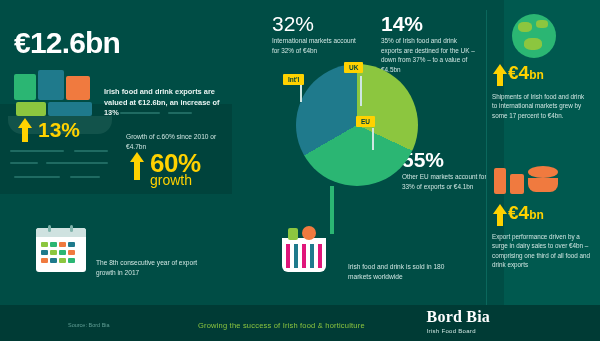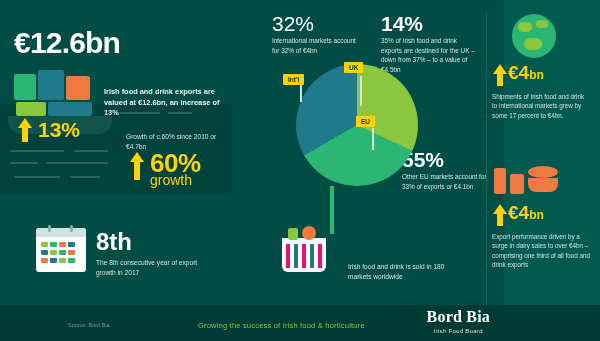--- a/index.html
+++ b/index.html
@@ -22,21 +22,21 @@
   .bottombar{
     position:absolute;left:0;bottom:0;width:600px;height:36px;background:#003b35;
   }
   .tagline{
     position:absolute;left:198px;bottom:11px;font-size:7.5px;color:#8cc63f;letter-spacing:.2px;
   }
   .source{
     position:absolute;left:68px;bottom:13px;font-size:5.5px;color:#5f9e95;
   }
   .logo{
-    position:absolute;right:14px;bottom:7px;text-align:center;line-height:1;
+    position:absolute;right:14px;bottom:7px;text-align:left;line-height:1;
   }
   .logo .lg1{font-size:16px;font-weight:bold;color:#ffffff;font-family:"Liberation Serif",serif;letter-spacing:.2px;}
   .logo .lg2{font-size:6px;color:#cfe6e2;margin-top:3px;letter-spacing:.3px;}
   
   .headline{
     position:absolute;left:14px;top:26px;font-size:30px;font-weight:bold;color:#ffffff;letter-spacing:-.8px;
   }
   .head-sub{
     position:absolute;left:104px;top:70px;width:120px;font-size:7.4px;line-height:1.45;color:#e8f3f1;font-weight:bold;margin-top:17px;
   }
@@ -146,21 +146,20 @@
     <div class="cal-cell" style="left:32px;top:14px;background:#1f7a8c;"></div>
     <div class="cal-cell" style="left:5px;top:22px;background:#1f7a8c;"></div>
     <div class="cal-cell" style="left:14px;top:22px;background:#8cc63f;"></div>
     <div class="cal-cell" style="left:23px;top:22px;background:#2bb673;"></div>
     <div class="cal-cell" style="left:32px;top:22px;background:#f07a3f;"></div>
     <div class="cal-cell" style="left:5px;top:30px;background:#f07a3f;"></div>
     <div class="cal-cell" style="left:14px;top:30px;background:#1f7a8c;"></div>
     <div class="cal-cell" style="left:23px;top:30px;background:#8cc63f;"></div>
     <div class="cal-cell" style="left:32px;top:30px;background:#2bb673;"></div>
   </div>
-  <div class="eighth">8th</div>
   <div class="eighth-sub">The 8th consecutive year of export growth in 2017</div>
 
   <div class="c32">32%</div>
   <div class="c32s">International markets account for 32% of €4bn</div>
   <div class="c35">14%</div>
   <div class="c35s">35% of Irish food and drink exports are destined for the UK – down from 37% – to a value of €4.5bn</div>
   <div class="c33">55%</div>
   <div class="c33s">Other EU markets account for 33% of exports or €4.1bn</div>
 
   <div class="pie"></div>

